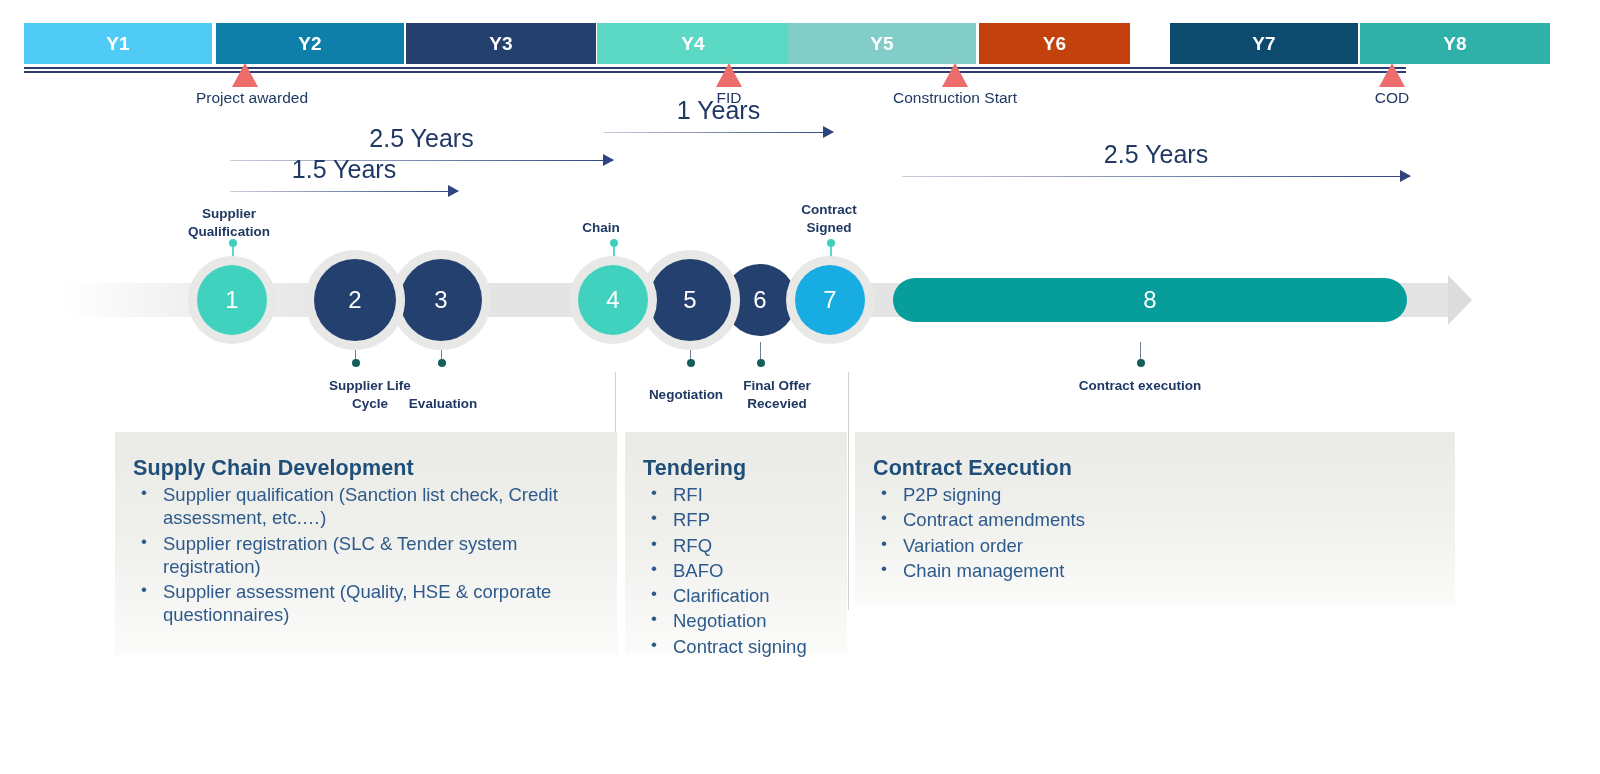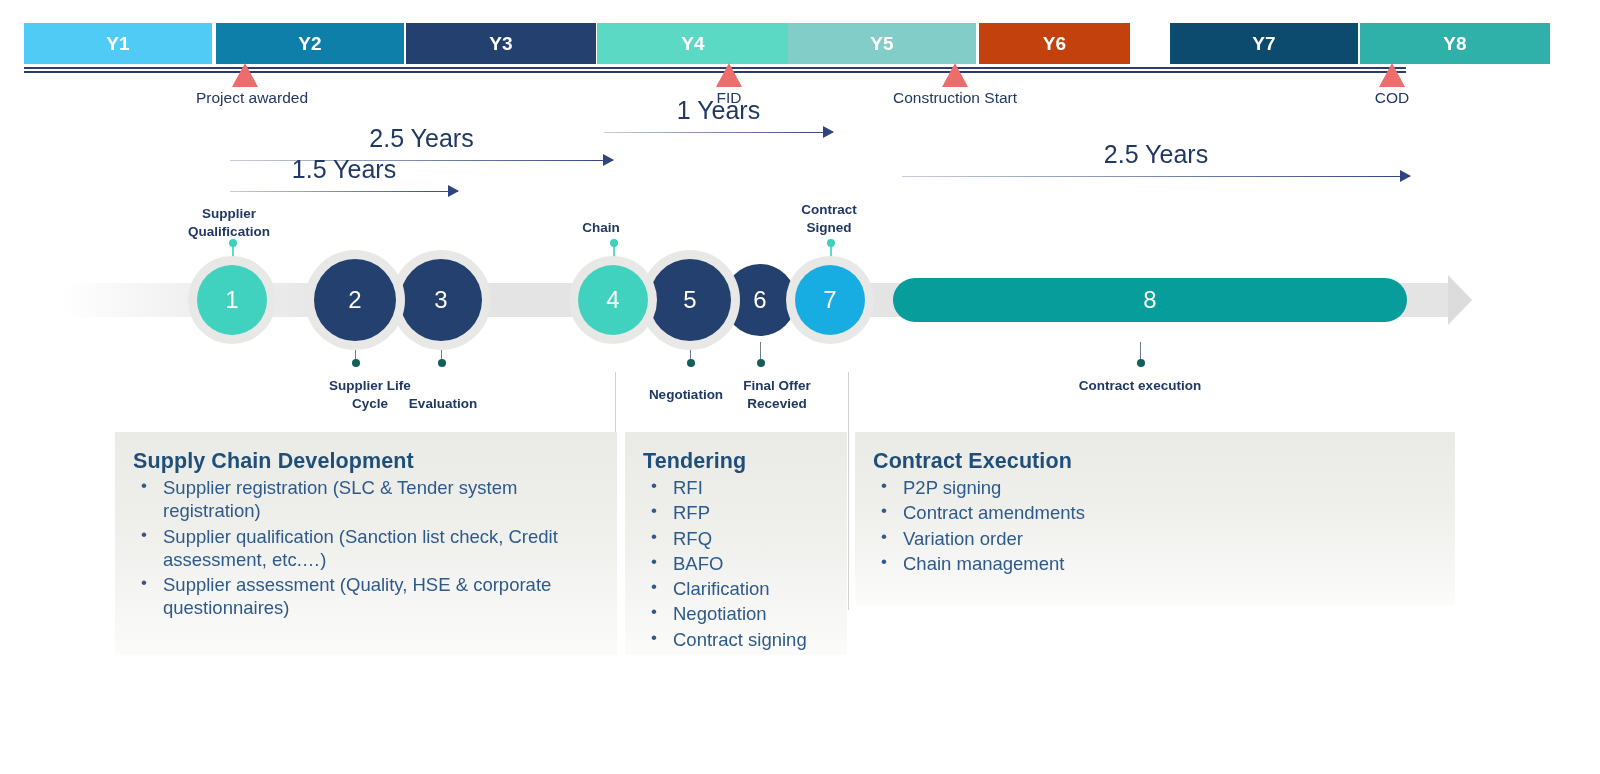--- a/index.html
+++ b/index.html
@@ -88,21 +88,21 @@
   }
   .nlabel-dn { font-weight:bold; }
 
   
   .vdiv { position:absolute; width:1.4px; background:#D2D2D2; }
 
   
   .panel {
     position:absolute;
     background:linear-gradient(to bottom,#EAEAE6 0%,#EFEFEC 45%,#FBFBFA 100%);
-    padding:17px 16px 10px 18px;
+    padding:24px 16px 10px 18px;
   }
   .panel h3 {
     font-size:21.5px; font-weight:bold; color:#1F4E79; margin-bottom:2px;
     letter-spacing:0.1px;
   }
   .panel ul { list-style:none; }
   .panel li {
     position:relative; font-size:18.5px; color:#2E5A8B; line-height:1.26;
     padding-left:30px; margin-top:2px;
   }
@@ -242,22 +242,22 @@
 
   <div id="dividers">
       <div class="vdiv" style="left: 615px; top: 372px; height: 238px;"></div>
       <div class="vdiv" style="left: 848px; top: 372px; height: 238px;"></div>
     </div>
 
   <div id="panels">
       <div class="panel" style="left: 115px; top: 432px; width: 502px; height: 223px;">
         <h3>Supply Chain Development</h3>
         <ul>
+          <li>Supplier qualification (Sanction list check, Credit assessment, etc.…)</li>
           <li>Supplier registration (SLC &amp; Tender system registration)</li>
-          <li>Supplier qualification (Sanction list check, Credit assessment, etc.…)</li>
           <li>Supplier assessment (Quality, HSE &amp; corporate questionnaires)</li>
         </ul>
       </div>
       <div class="panel" style="left: 625px; top: 432px; width: 222px; height: 223px;">
         <h3>Tendering</h3>
         <ul>
           <li>RFI</li>
           <li>RFP</li>
           <li>RFQ</li>
           <li>BAFO</li>

